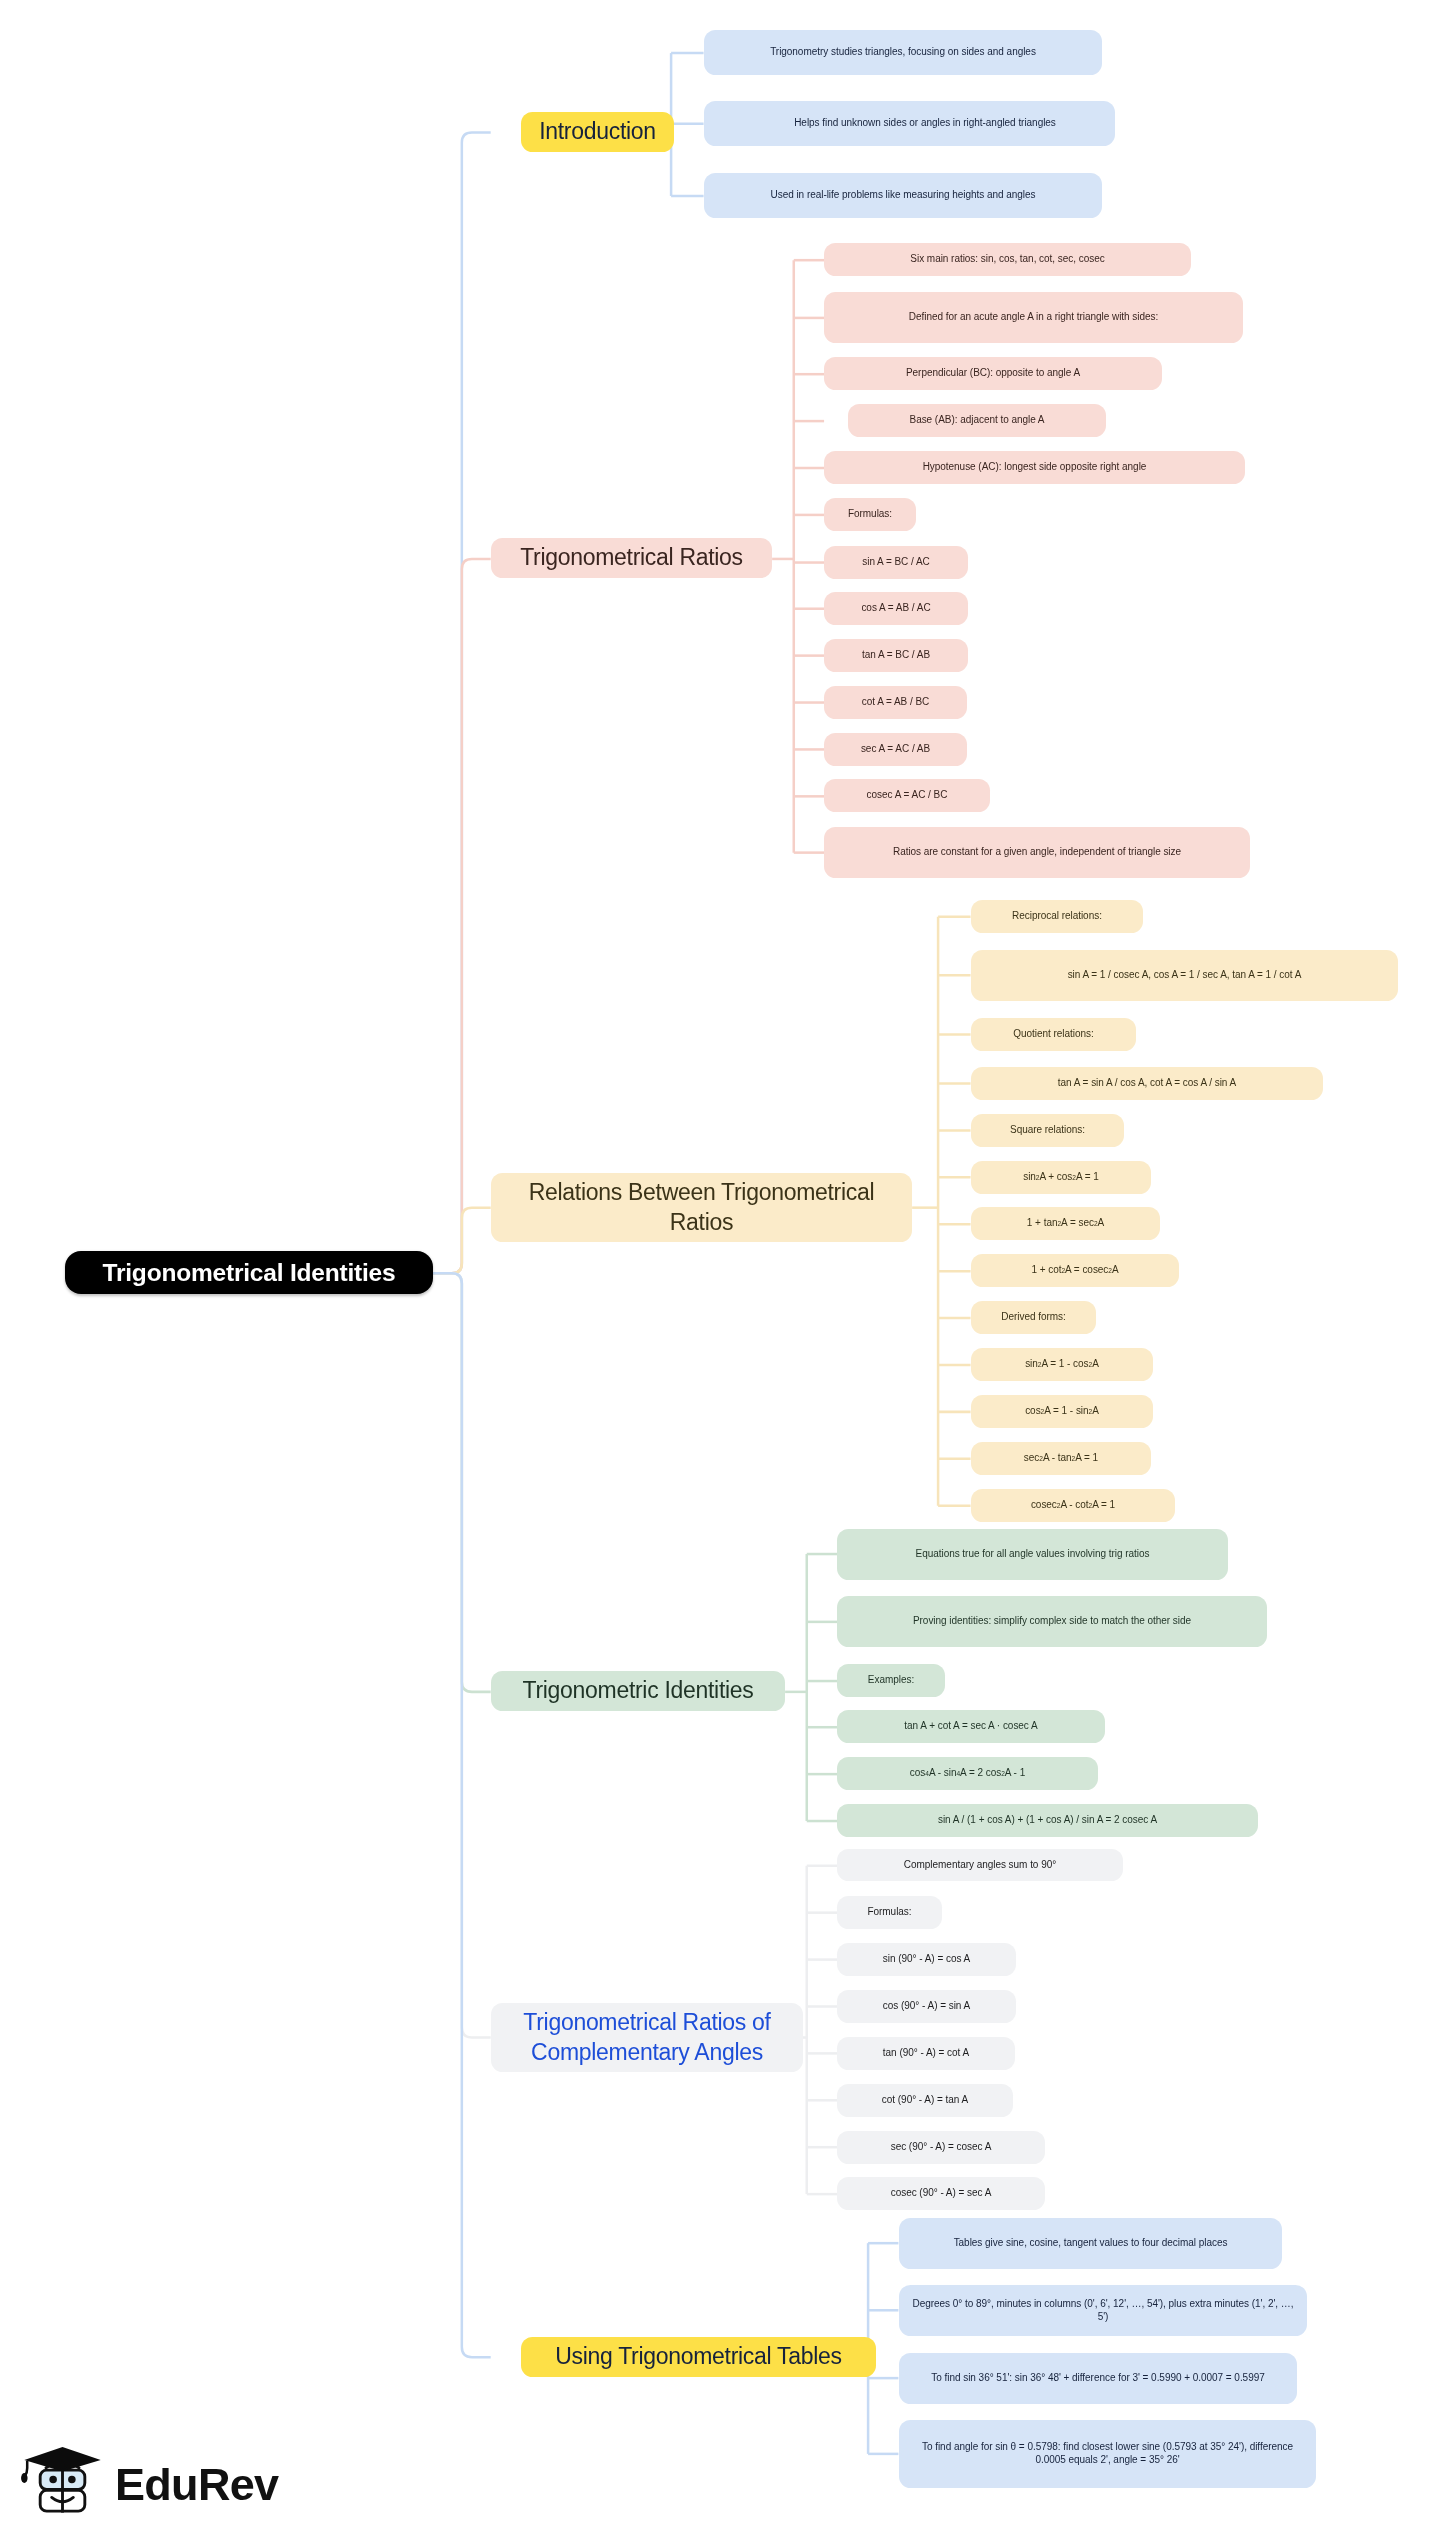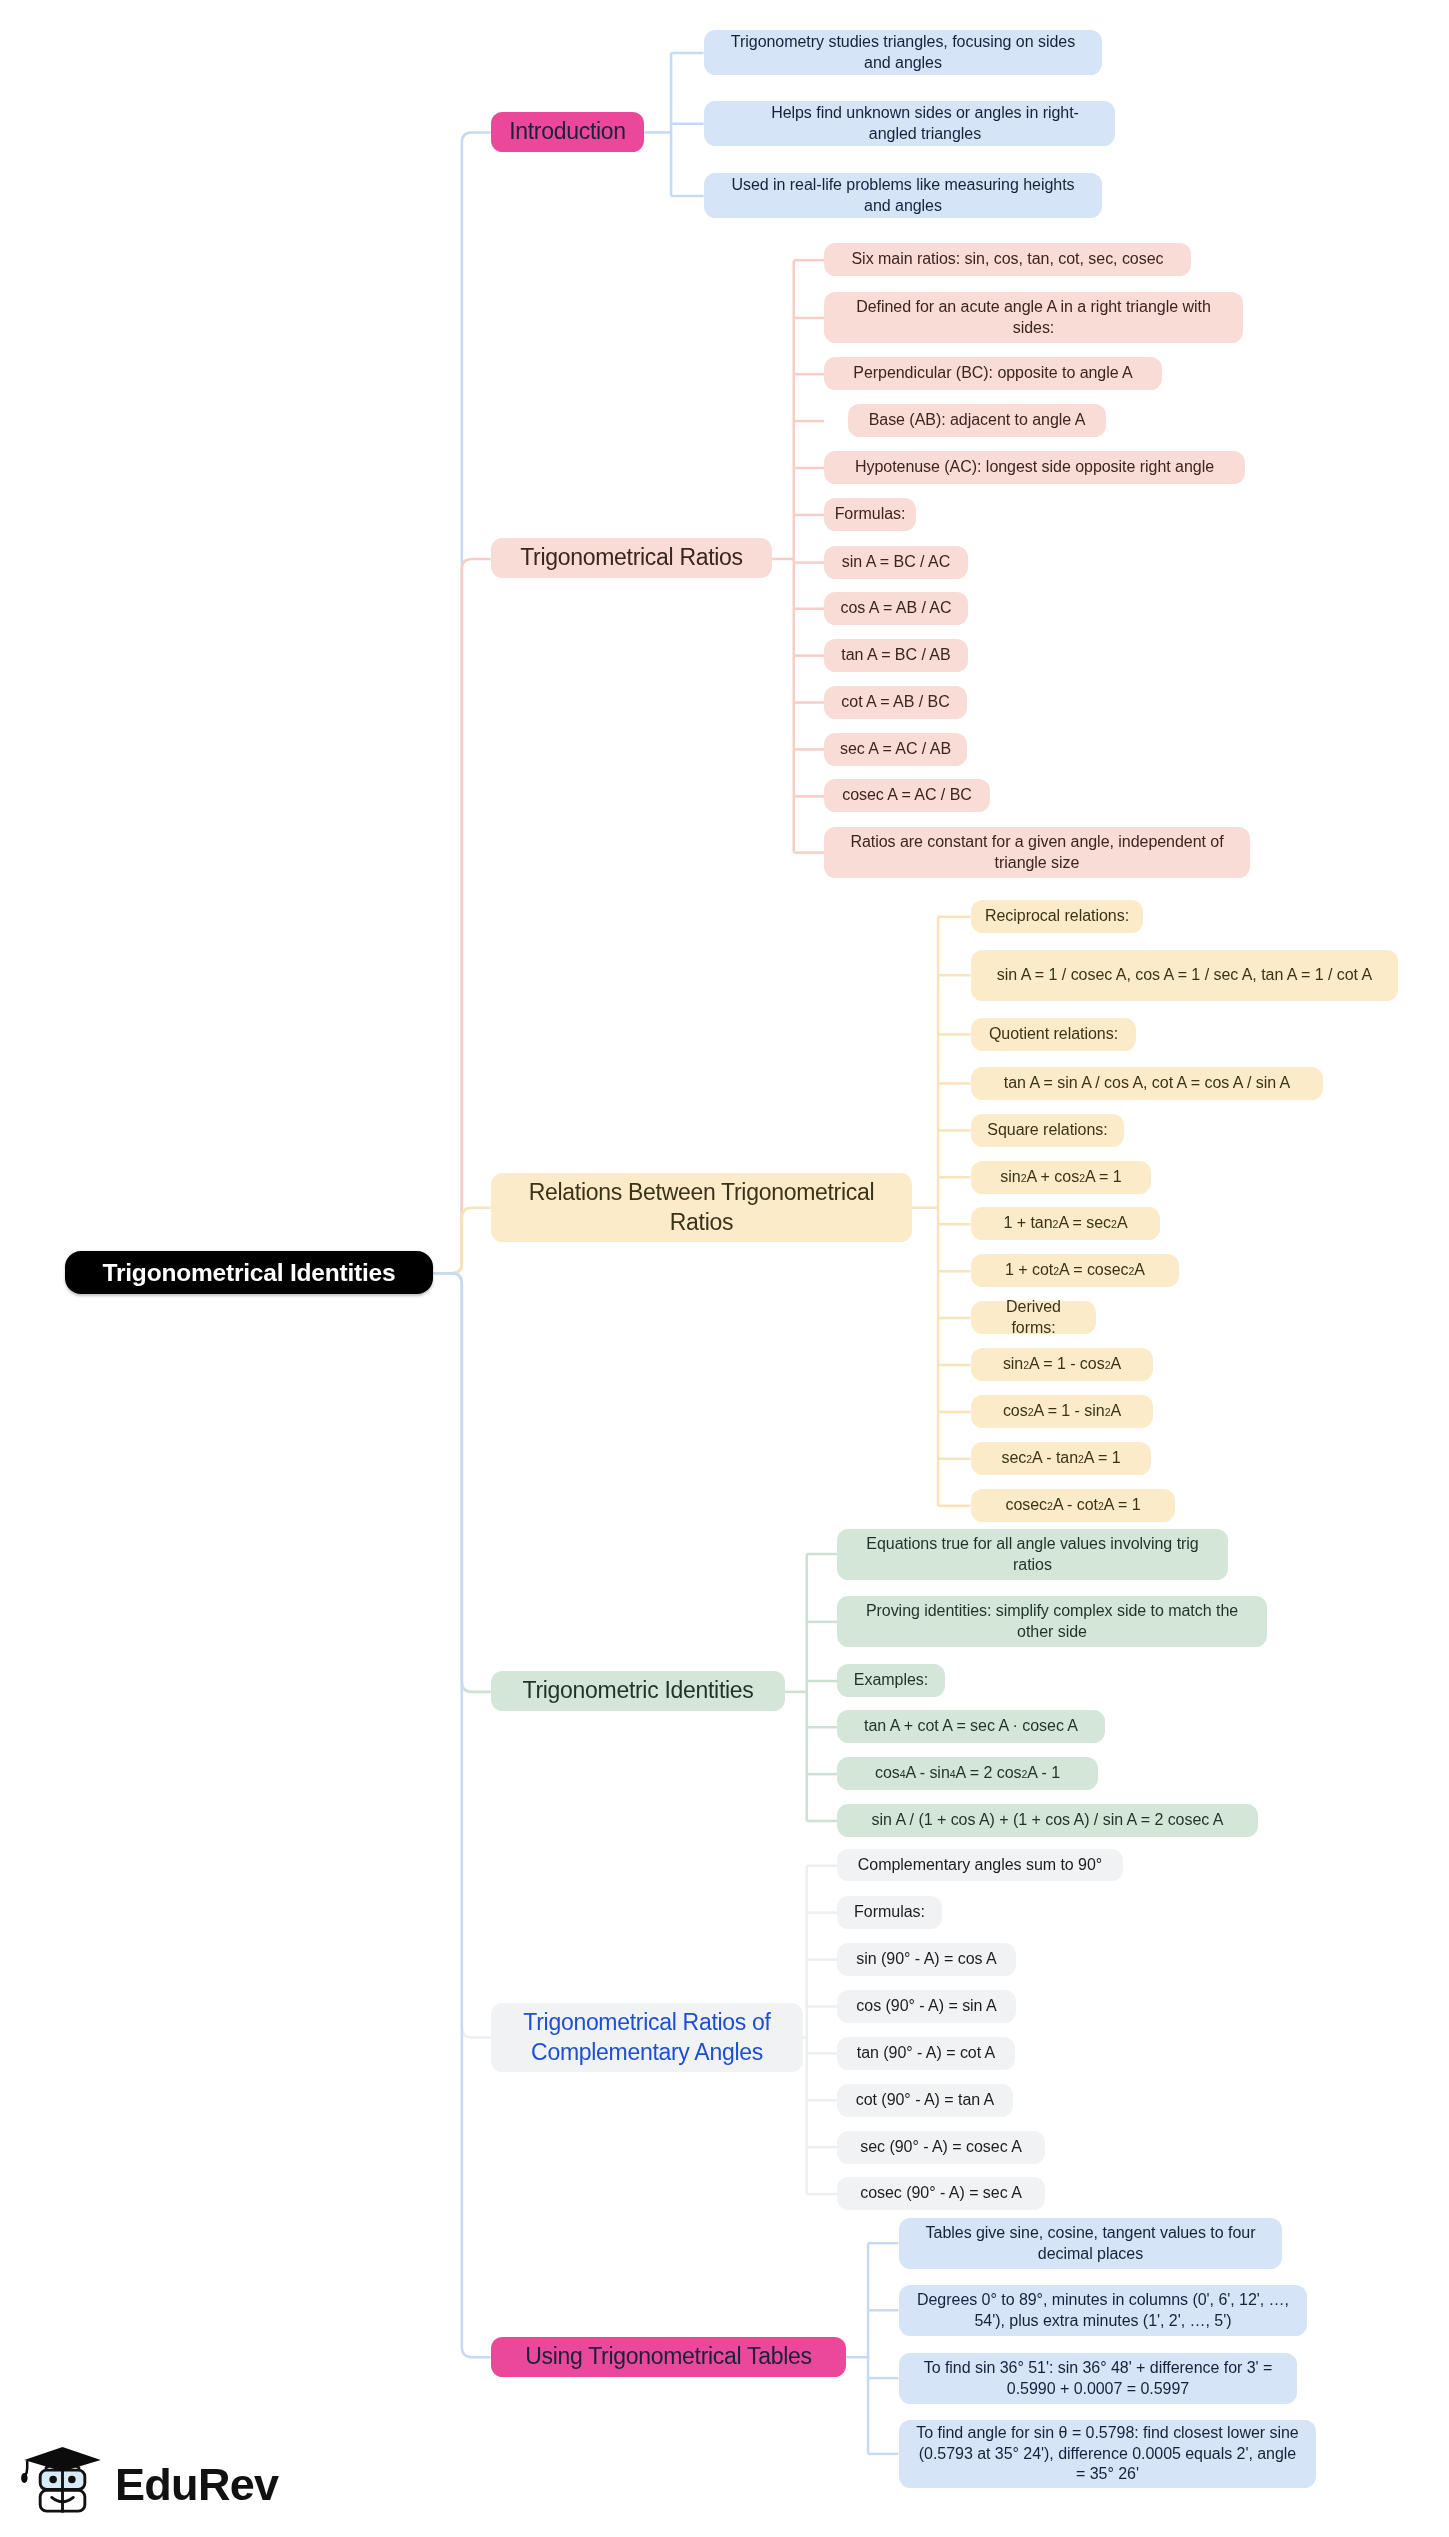--- a/index.html
+++ b/index.html
@@ -52,29 +52,29 @@
     border-radius: 16px;
     box-shadow: 0 1.4px 2.9px rgba(0,0,0,0.25);
     letter-spacing: -0.2px;
   }
 
   
   .branch {
     font-size: 23px;
     letter-spacing: -0.3px;
   }
-  .branch.blue   { background: #ec4899; color: #16223c; }
+  .branch.blue   { background: #fde047; color: #16223c; margin-left: 30px; }
   .branch.pink   { background: #F9DCD6; color: #3a2520; }
   .branch.yellow { background: #FBEBC9; color: #3b3318; }
   .branch.green  { background: #D3E6D7; color: #1f3326; }
   .branch.gray   { background: #F1F2F4; color: #1d4ed8; }
 
   
   .leaf {
-    font-size: 16px;
+    font-size: 10px;
     letter-spacing: -0.04px;
   }
   .leaf.blue   { background: #D6E4F7; color: #16223c; }
   .leaf.pink   { background: #F9DCD6; color: #3a2520; }
   .leaf.yellow { background: #FBEBC9; color: #3b3318; }
   .leaf.green  { background: #D3E6D7; color: #1f3326; }
   .leaf.gray   { background: #F1F2F4; color: #1d1d1f; }
 
   .leaf sup, .node sup {
     font-size: 0.66em;

